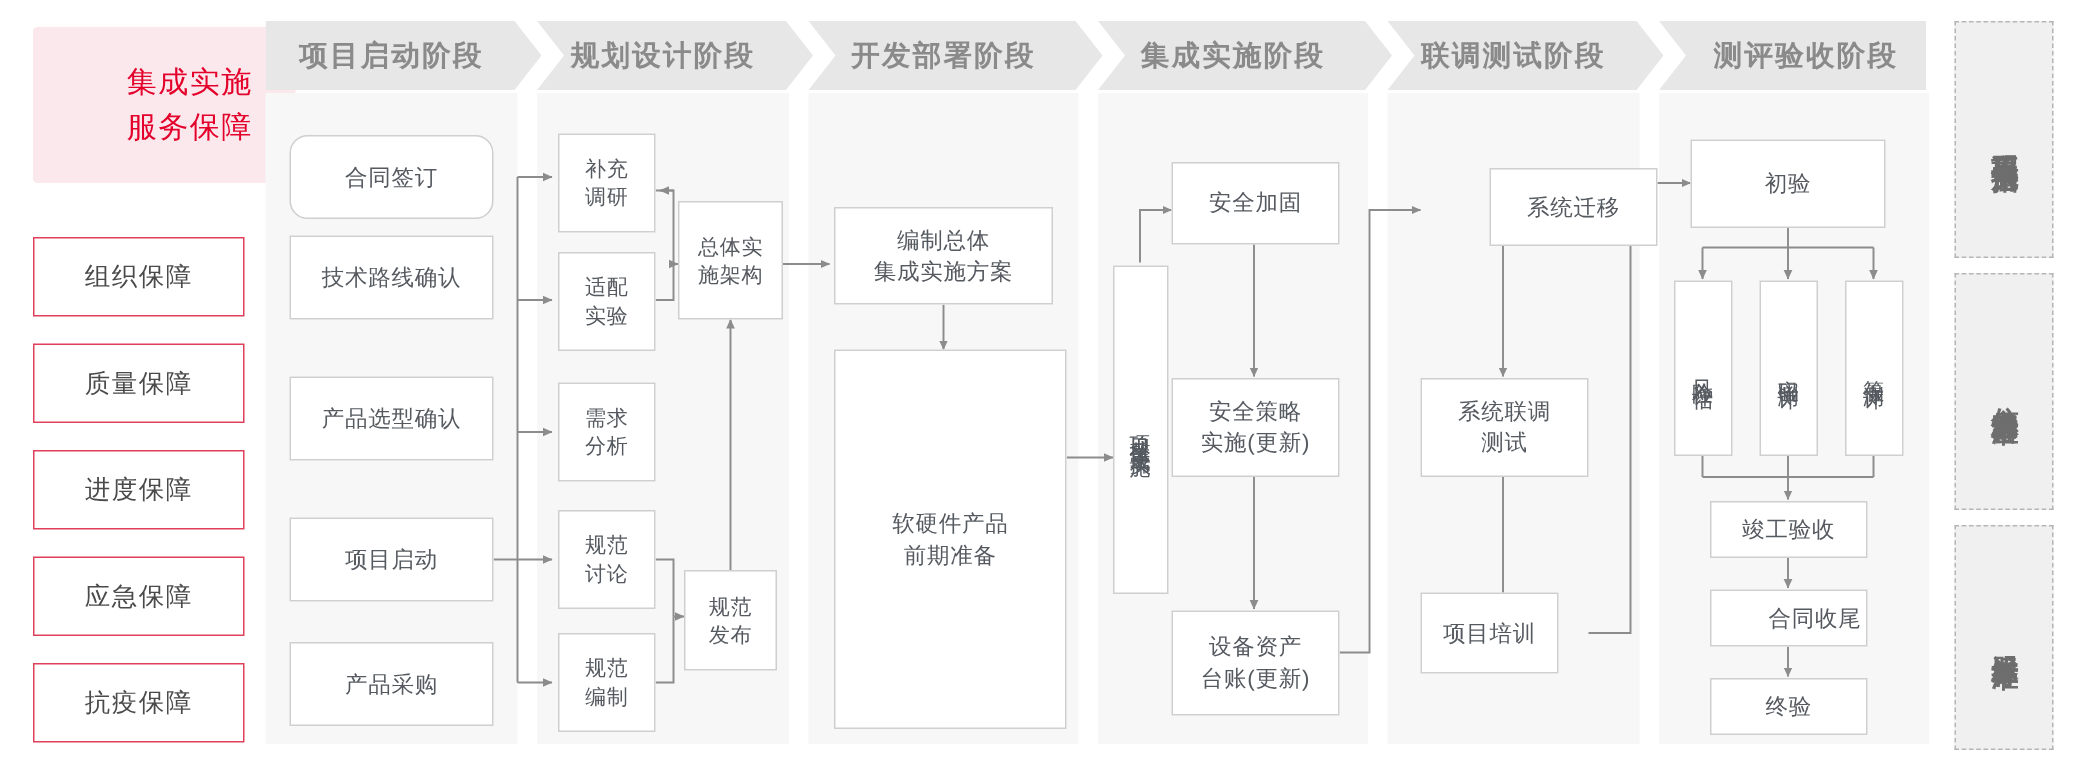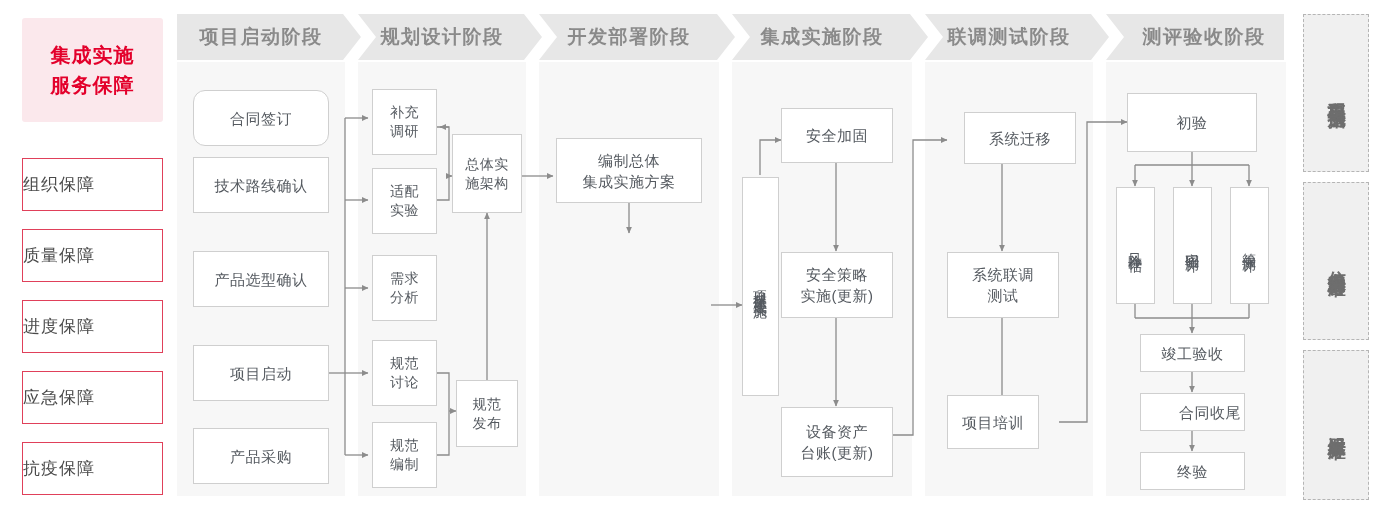--- a/index.html
+++ b/index.html
@@ -17,32 +17,33 @@
   
   .title-card{
     position:absolute;
     left:22px; top:18px;
     width:141px; height:104px;
     background:#fbe8ec;
     border-radius:3px;
     display:flex; align-items:center; justify-content:center;
     text-align:center;
     color:#e3002b;
-    font-weight:bold;
+    font-weight:normal;
     font-size:20px;
     line-height:30px;
     letter-spacing:1px;
+    padding-left:34px;
   }
   .guar-item{
     position:absolute;
     left:22px;
     width:139px; height:51px;
     border:1px solid #e0405a;
     background:#ffffff;
-    display:flex; align-items:center; justify-content:flex-start;
+    display:flex; align-items:center; justify-content:center;
     font-size:17px;
     color:#4a4a4a;
     letter-spacing:1px;
   }
   
   .stage-body{
     position:absolute;
     top:62px;
     height:434px;
     background:#f7f7f7;
@@ -283,35 +284,38 @@
   <div class="node small" style="left:452px;top:134px;width:70px;height:79px;">
     <span>总体实<br>施架构</span>
   </div>
   <div class="node small" style="left:456px;top:380px;width:62px;height:67px;">
     <span>规范<br>发布</span>
   </div>
 
   <div class="node" style="left:556px;top:138px;width:146px;height:65px;">
     <span>编制总体<br>集成实施方案</span>
   </div>
+  <div class="node" style="left:556px;top:233px;width:155px;height:253px;">
+    <span>软硬件产品<br>前期准备</span>
+  </div>
 
   <div class="node vert small" style="left:742px;top:177px;width:37px;height:219px;">
     <span>项目整体集成实施</span>
   </div>
   <div class="node" style="left:781px;top:108px;width:112px;height:55px;">
     <span>安全加固</span>
   </div>
   <div class="node" style="left:781px;top:252px;width:112px;height:66px;">
     <span>安全策略<br>实施(更新)</span>
   </div>
   <div class="node" style="left:781px;top:407px;width:112px;height:70px;">
     <span>设备资产<br>台账(更新)</span>
   </div>
 
-  <div class="node" style="left:964px;top:112px;width:112px;height:52px;">
+  <div class="node" style="left:993px;top:112px;width:112px;height:52px;">
     <span>系统迁移</span>
   </div>
   <div class="node" style="left:947px;top:252px;width:112px;height:66px;">
     <span>系统联调<br>测试</span>
   </div>
   <div class="node" style="left:947px;top:395px;width:92px;height:54px;">
     <span>项目培训</span>
   </div>
 
   <div class="node" style="left:1127px;top:93px;width:130px;height:59px;">

